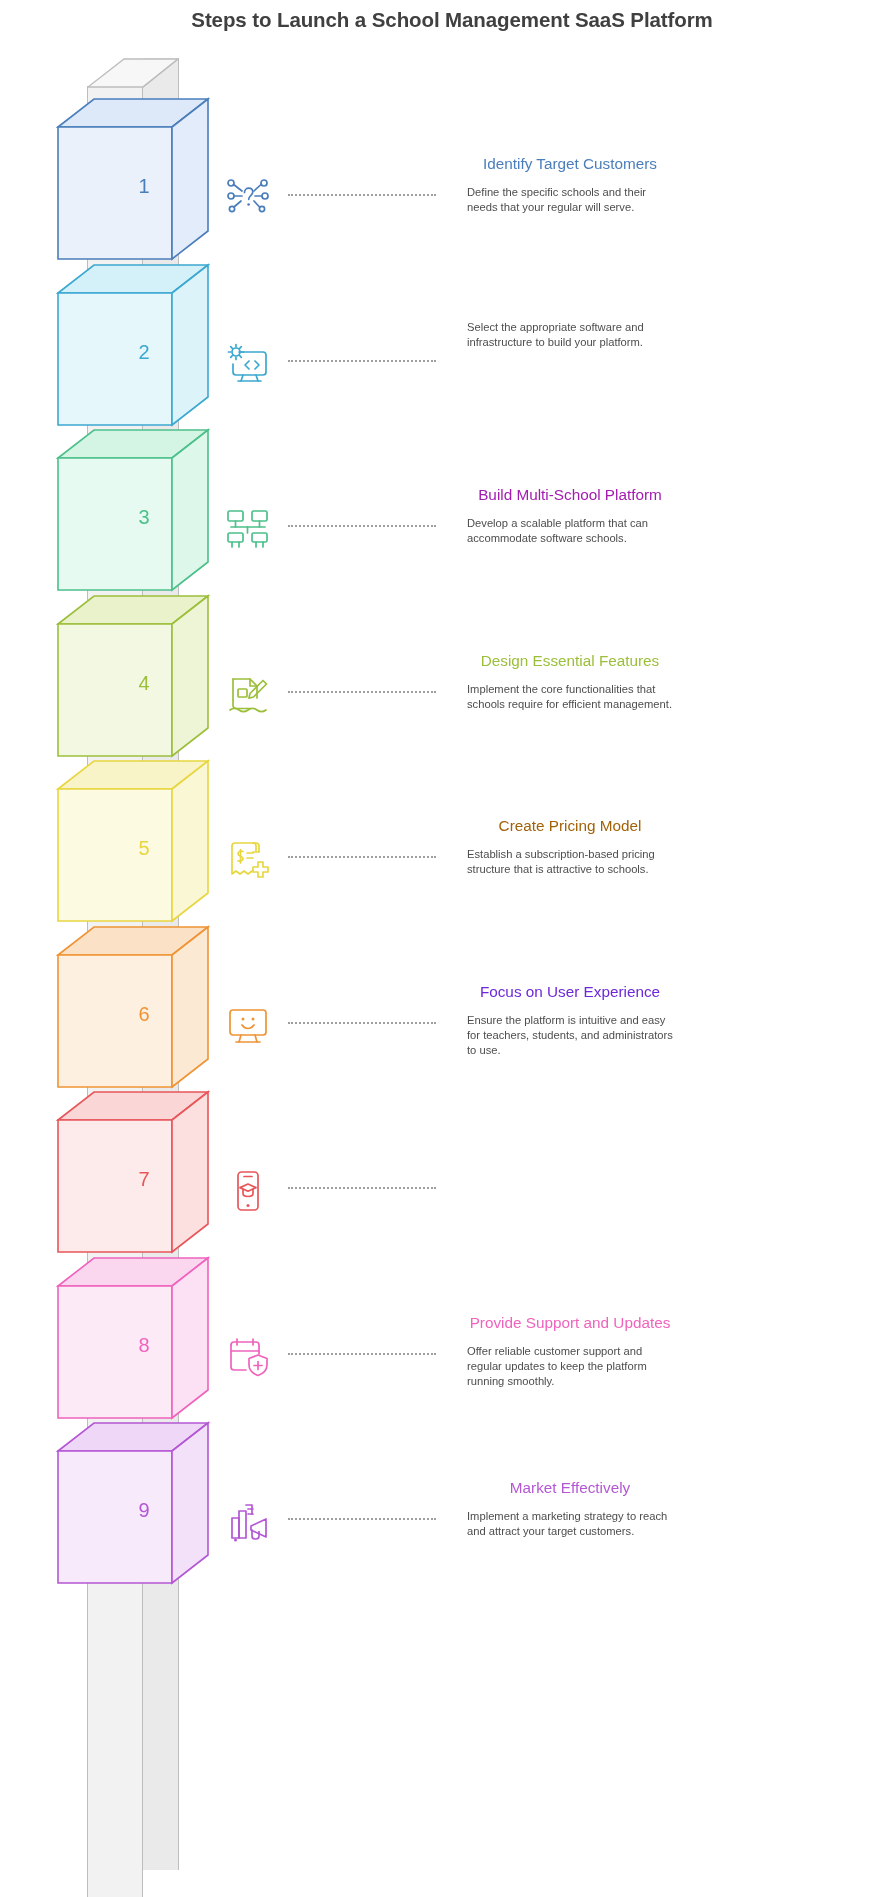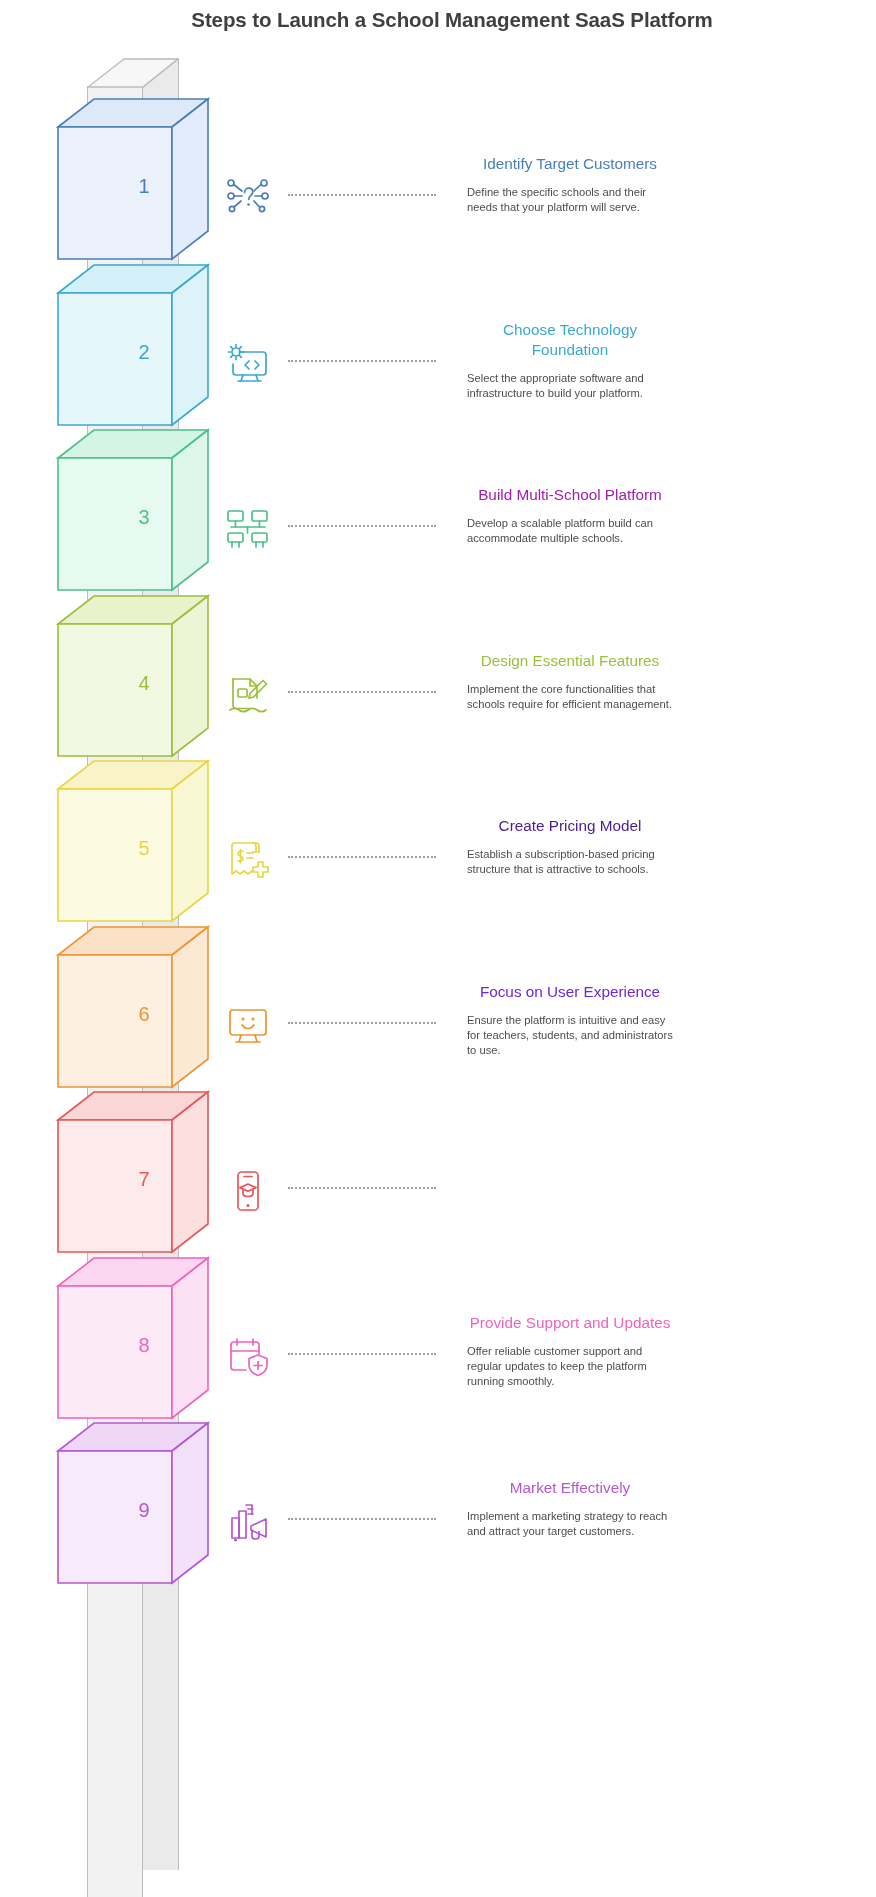--- a/index.html
+++ b/index.html
@@ -188,21 +188,21 @@
               <line x1="39" y1="12.5" x2="32" y2="19" fill="none" stroke="#4a7ebb" stroke-width="1.7" stroke-linecap="round" stroke-linejoin="round"></line>
               <line x1="40" y1="24" x2="33" y2="24" fill="none" stroke="#4a7ebb" stroke-width="1.7" stroke-linecap="round" stroke-linejoin="round"></line>
               <line x1="37.5" y1="35" x2="32" y2="29" fill="none" stroke="#4a7ebb" stroke-width="1.7" stroke-linecap="round" stroke-linejoin="round"></line>
               <path d="M22.5 20.5c0-2.6 2-4.3 4.2-4.3 2.4 0 4.1 1.7 4.1 3.9 0 3.4-4.1 3.6-4.1 7.2" fill="none" stroke="#4a7ebb" stroke-width="1.7" stroke-linecap="round" stroke-linejoin="round"></path>
               <circle cx="26.6" cy="32.5" r="1.3" fill="#4a7ebb"></circle>
             </svg>
           </div>
           <div class="dots"></div>
           <div class="txt">
             <div class="txt-title" style="color:#4a7ebb">Identify Target Customers</div>
-            <div class="txt-desc">Define the specific schools and their needs that your platform will serve.</div>
+            <div class="txt-desc">Define the specific schools and their needs that your regular will serve.</div>
           </div>
         </div>
         <div class="step" style="top:205.5px">
           <div class="cube">
             <svg width="152" height="186" viewBox="0 0 152 186">
               <polygon points="1,29 37,1 151,1 115,29" fill="#d4f0f9" stroke="#3ba8d0" stroke-width="1.6"></polygon>
               <polygon points="1,29 115,29 115,161 1,161" fill="#e6f7fc" stroke="#3ba8d0" stroke-width="1.6"></polygon>
               <polygon points="115,29 151,1 151,133 115,161" fill="#dcf3fa" stroke="#3ba8d0" stroke-width="1.6"></polygon>
             </svg>
             <div class="cube-num" style="color:#3ba8d0">2</div>
@@ -214,21 +214,20 @@
               <line x1="34" y1="37" x2="36" y2="43" fill="none" stroke="#3ba8d0" stroke-width="1.7" stroke-linecap="round" stroke-linejoin="round"></line>
               <line x1="16" y1="43" x2="39" y2="43" fill="none" stroke="#3ba8d0" stroke-width="1.7" stroke-linecap="round" stroke-linejoin="round"></line>
               <path d="M27 23l-4 4 4 4" fill="none" stroke="#3ba8d0" stroke-width="1.7" stroke-linecap="round" stroke-linejoin="round"></path>
               <path d="M33 23l4 4-4 4" fill="none" stroke="#3ba8d0" stroke-width="1.7" stroke-linecap="round" stroke-linejoin="round"></path>
               <circle cx="14" cy="14" r="4" fill="none" stroke="#3ba8d0" stroke-width="1.7" stroke-linecap="round" stroke-linejoin="round"></circle>
               <path d="M14 6.5v2.2M14 19.3v2.2M21.5 14h-2.2M8.7 14H6.5M19.3 8.7l-1.6 1.6M10.3 17.7l-1.6 1.6M19.3 19.3l-1.6-1.6M10.3 10.3L8.7 8.7" fill="none" stroke="#3ba8d0" stroke-width="1.7" stroke-linecap="round" stroke-linejoin="round"></path>
             </svg>
           </div>
           <div class="dots"></div>
           <div class="txt">
-            <div class="txt-title" style="color:#3ba8d0">Choose Technology Foundation</div>
             <div class="txt-desc">Select the appropriate software and infrastructure to build your platform.</div>
           </div>
         </div>
         <div class="step" style="top:371px">
           <div class="cube">
             <svg width="152" height="186" viewBox="0 0 152 186">
               <polygon points="1,29 37,1 151,1 115,29" fill="#d4f4e4" stroke="#4cc08a" stroke-width="1.6"></polygon>
               <polygon points="1,29 115,29 115,161 1,161" fill="#e7faf1" stroke="#4cc08a" stroke-width="1.6"></polygon>
               <polygon points="115,29 151,1 151,133 115,161" fill="#ddf7ea" stroke="#4cc08a" stroke-width="1.6"></polygon>
             </svg>
@@ -246,21 +245,21 @@
               <rect x="30" y="30" width="15" height="9" rx="1.5" fill="none" stroke="#4cc08a" stroke-width="1.7" stroke-linecap="round" stroke-linejoin="round"></rect>
               <line x1="10" y1="39" x2="10" y2="44" fill="none" stroke="#4cc08a" stroke-width="1.7" stroke-linecap="round" stroke-linejoin="round"></line>
               <line x1="17" y1="39" x2="17" y2="44" fill="none" stroke="#4cc08a" stroke-width="1.7" stroke-linecap="round" stroke-linejoin="round"></line>
               <line x1="34" y1="39" x2="34" y2="44" fill="none" stroke="#4cc08a" stroke-width="1.7" stroke-linecap="round" stroke-linejoin="round"></line>
               <line x1="41" y1="39" x2="41" y2="44" fill="none" stroke="#4cc08a" stroke-width="1.7" stroke-linecap="round" stroke-linejoin="round"></line>
             </svg>
           </div>
           <div class="dots"></div>
           <div class="txt">
             <div class="txt-title" style="color:#a21caf">Build Multi-School Platform</div>
-            <div class="txt-desc">Develop a scalable platform build can accommodate multiple schools.</div>
+            <div class="txt-desc">Develop a scalable platform that can accommodate software schools.</div>
           </div>
         </div>
         <div class="step" style="top:536.5px">
           <div class="cube">
             <svg width="152" height="186" viewBox="0 0 152 186">
               <polygon points="1,29 37,1 151,1 115,29" fill="#e9f2ca" stroke="#9cbf3b" stroke-width="1.6"></polygon>
               <polygon points="1,29 115,29 115,161 1,161" fill="#f3f8e2" stroke="#9cbf3b" stroke-width="1.6"></polygon>
               <polygon points="115,29 151,1 151,133 115,161" fill="#eef5d6" stroke="#9cbf3b" stroke-width="1.6"></polygon>
             </svg>
             <div class="cube-num" style="color:#9cbf3b">4</div>
@@ -297,21 +296,21 @@
               <path d="M31 9h3a3 3 0 0 1 3 3v6h-6" fill="none" stroke="#e8d63f" stroke-width="1.7" stroke-linecap="round" stroke-linejoin="round"></path>
               <path d="M21 17.5c-2.5-.8-5 .2-5 2.3 0 2.6 5 2.2 5 4.8 0 2-2.5 3-5 2.2" fill="none" stroke="#e8d63f" stroke-width="1.7" stroke-linecap="round" stroke-linejoin="round"></path>
               <line x1="18.5" y1="15.5" x2="18.5" y2="29" fill="none" stroke="#e8d63f" stroke-width="1.7" stroke-linecap="round" stroke-linejoin="round"></line>
               <line x1="25" y1="19" x2="31" y2="19" fill="none" stroke="#e8d63f" stroke-width="1.7" stroke-linecap="round" stroke-linejoin="round"></line>
               <line x1="25" y1="24" x2="31" y2="24" fill="none" stroke="#e8d63f" stroke-width="1.7" stroke-linecap="round" stroke-linejoin="round"></line>
               <path d="M36 28h5v5h5v5h-5v5h-5v-5h-5v-5h5z" fill="none" stroke="#e8d63f" stroke-width="1.7" stroke-linecap="round" stroke-linejoin="round"></path>
             </svg>
           </div>
           <div class="dots"></div>
           <div class="txt">
-            <div class="txt-title" style="color:#4c1d95">Create Pricing Model</div>
+            <div class="txt-title" style="color:#a16207">Create Pricing Model</div>
             <div class="txt-desc">Establish a subscription-based pricing structure that is attractive to schools.</div>
           </div>
         </div>
         <div class="step" style="top:867.5px">
           <div class="cube">
             <svg width="152" height="186" viewBox="0 0 152 186">
               <polygon points="1,29 37,1 151,1 115,29" fill="#fbe2c7" stroke="#ef9434" stroke-width="1.6"></polygon>
               <polygon points="1,29 115,29 115,161 1,161" fill="#fdf0e1" stroke="#ef9434" stroke-width="1.6"></polygon>
               <polygon points="115,29 151,1 151,133 115,161" fill="#fce9d4" stroke="#ef9434" stroke-width="1.6"></polygon>
             </svg>

